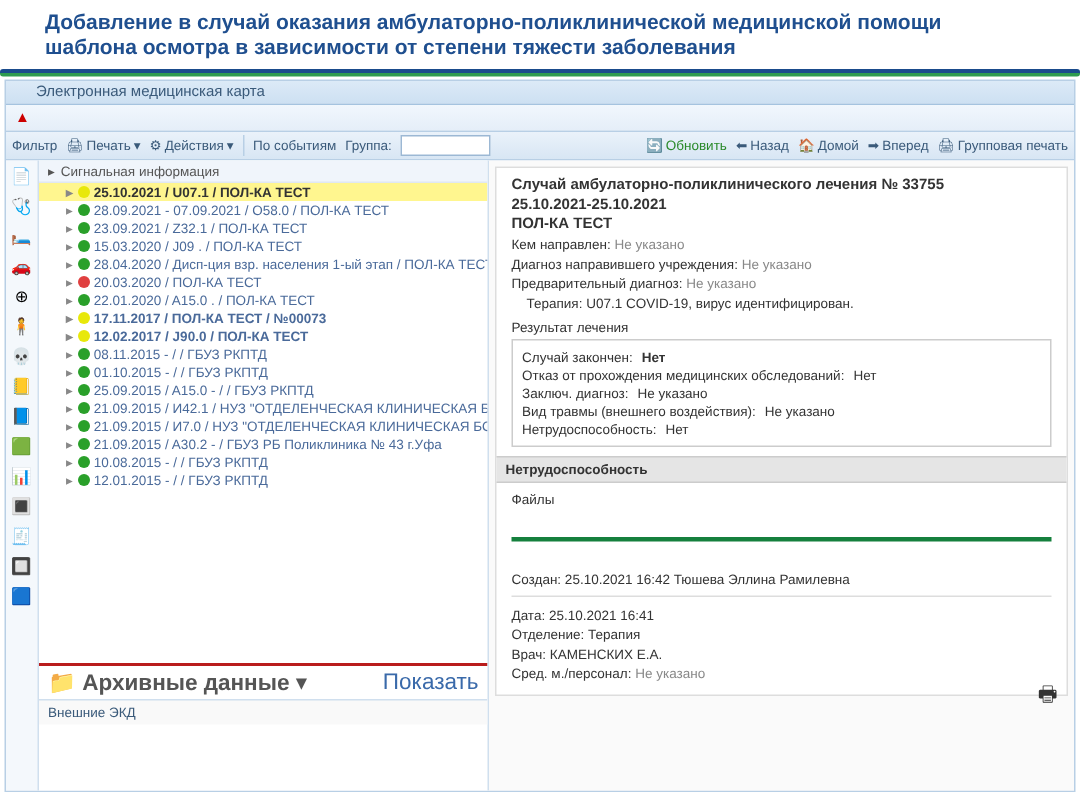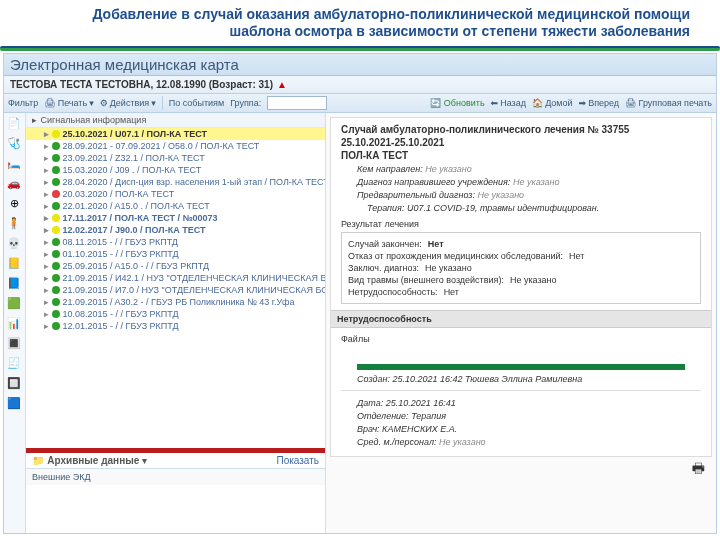--- a/index.html
+++ b/index.html
@@ -1,63 +1,62 @@
 <!DOCTYPE html>
 <html><head>
 <meta charset="utf-8">
 <style>
   * { box-sizing: border-box; margin: 0; padding: 0; }
   body { font-family: Arial, sans-serif; font-size: 9px; background: #fff; width: 720px; height: 540px; overflow: hidden; }
-  .slide-title { color: #1f4f8f; font-size: 14px; font-weight: bold; text-align: right; padding: 6px 30px 2px; line-height: 1.2; }
+  .slide-title { color: #1f4f8f; font-size: 14px; font-weight: bold; text-align: left; padding: 6px 30px 2px; line-height: 1.2; }
   .hr-bar { height: 5px; background: linear-gradient(to bottom, #1a4b8c 0%, #1a4b8c 50%, #2e9b4f 50%, #2e9b4f 100%); margin: 4px 0 0; border-radius: 2px; }
   .app { border: 1px solid #b8cfe5; margin: 2px 3px 0; }
-  .app-header { background: linear-gradient(#dceaf7,#cde0f2); border-bottom:1px solid #a5c3df; padding:2px 6px; font-size:15px; color:#3a5a7a; }
+  .app-header { background: linear-gradient(#dceaf7,#cde0f2); border-bottom:1px solid #a5c3df; padding:2px 20px; font-size:10px; color:#3a5a7a; }
   .patient-bar { background: linear-gradient(#f1f7fd,#e5eef8); border-bottom:1px solid #b8cfe5; padding:3px 6px; font-size:10px; color:#333; font-weight:bold; display:flex; align-items:center; gap:4px; }
   .warn-icon { color:#c00; font-weight:bold; }
   .toolbar { background: linear-gradient(#eaf2fa,#d8e6f4); border-bottom:1px solid #b8cfe5; padding:2px 4px; display:flex; align-items:center; gap:6px; font-size:9px; color:#3a5a7a; }
   .toolbar .sep { width:1px; height:14px; background:#b8cfe5; }
   .toolbar span.btn { display:inline-flex; align-items:center; gap:2px; cursor:pointer; }
   .toolbar .spacer { flex:1; }
   .dropdown-box { background:#fff; border:1px solid #9cb8d4; height:14px; width:60px; display:inline-block; }
   .main { display:flex; height: 420px; }
   .side-icons { width:22px; background:#f4f8fc; border-right:1px solid #d0dfee; display:flex; flex-direction:column; align-items:center; padding-top:2px; gap:2px; }
   .side-icons .ic { width:18px; height:18px; display:flex; align-items:center; justify-content:center; font-size:11px; cursor:pointer; border:1px solid transparent; border-radius:2px; }
   .tree { width:300px; border-right:1px solid #d0dfee; overflow:auto; background:#fff; }
   .tree-heading { background:#f0f5fb; border-bottom:1px solid #e0e8f2; padding:2px 6px; font-size:9px; color:#555; display:flex; align-items:center; gap:4px; }
   .tree ul { list-style:none; padding-left:0; }
   .tree li { display:flex; align-items:center; gap:3px; padding:1px 4px 1px 18px; font-size:9px; color:#4a6a9a; white-space:nowrap; overflow:hidden; text-overflow:ellipsis; cursor:pointer; }
   .tree li .dot { width:8px; height:8px; border-radius:50%; flex:0 0 8px; }
   .tree li.hl { background:#fff68f; color:#333; font-weight:bold; }
   .tree li.bold { font-weight:bold; }
-  .tree-footer { border-top:5px solid #b91c1c; padding:2px 6px; font-size:10px; color:#555; display:flex; justify-content:space-between; }
+  .tree-footer { border-top:2px solid #b91c1c; padding:2px 6px; font-size:15px; color:#555; display:flex; justify-content:space-between; }
   .tree-footer2 { border-top:1px solid #d0dfee; padding:3px 6px; font-size:9px; color:#3a5a7a; background:#f9f9f9; }
   .detail { flex:1; background:#fafafa; overflow:auto; }
   .detail-inner { background:#fff; margin:4px; border:1px solid #ddd; padding:6px 10px; font-size:9px; color:#333; position:relative; }
   .detail-title { font-weight:bold; font-size:10px; margin-bottom:2px; }
-  .field { margin:3px 16px;font-style:italic; }
+  .field { margin:3px 0; }
   .field .lbl { color:#333; }
   .field .val { color:#888; }
   .indent { padding-left:10px; }
   .section-hd { font-weight:normal; margin:6px 0 3px; }
   .box { border:1px solid #ccc; padding:4px 6px; margin:2px 0 6px; }
   .row { display:flex; gap:6px; align-items:baseline; margin:2px 0; }
   .gray-hd { background:#e5e5e5; padding:3px 6px; font-weight:bold; margin:4px -10px; border-top:1px solid #ccc; border-bottom:1px solid #ccc; }
   .print-ic { position:absolute; right:6px; top:340px; font-size:14px; }
   .tree-scroll { height: 320px; overflow:auto; }
 </style>
 </head>
 <body>
 
 <div class="slide-title">Добавление в случай оказания амбулаторно-поликлинической медицинской помощи шаблона осмотра в зависимости от степени тяжести заболевания</div>
 <div class="hr-bar"></div>
 
 <div class="app">
   <div class="app-header">Электронная медицинская карта</div>
   <div class="patient-bar">
-    <span>ТЕСТОВА ТЕСТА ТЕСТОВНА, 12.08.1990 (Возраст: 31)</span>
     <span class="warn-icon">▲</span>
   </div>
   <div class="toolbar">
     <span class="btn">Фильтр</span>
     <span class="btn">🖨 <span>Печать</span>▾</span>
     <span class="btn">⚙ <span>Действия</span>▾</span>
     <span class="sep"></span>
     <span class="btn">По событиям</span>
     <span>Группа:</span>
     <span class="dropdown-box"></span>
@@ -191,21 +190,21 @@
 
     <div class="detail">
       <div class="detail-inner">
         <div class="detail-title">Случай амбулаторно-поликлинического лечения № 33755</div>
         <div class="detail-title">25.10.2021-25.10.2021</div>
         <div class="detail-title">ПОЛ-КА ТЕСТ</div>
 
         <div class="field"><span class="lbl">Кем направлен:</span> <span class="val">Не указано</span></div>
         <div class="field"><span class="lbl">Диагноз направившего учреждения:</span> <span class="val">Не указано</span></div>
         <div class="field"><span class="lbl">Предварительный диагноз:</span> <span class="val">Не указано</span></div>
-        <div class="field indent"><span class="lbl">Терапия:</span> <span>U07.1 COVID-19, травмы идентифицирован.</span></div>
+        <div class="field indent"><span class="lbl">Терапия:</span> <span>U07.1 COVID-19, вирус идентифицирован.</span></div>
 
         <div class="section-hd">Результат лечения</div>
         <div class="box">
           <div class="row">
               <span>Случай закончен:</span> 
               <b>Нет</b>
             </div>
           <div class="row">
               <span>Отказ от прохождения медицинских обследований:</span> 
               <span>Нет</span>
@@ -221,21 +220,21 @@
           <div class="row">
               <span>Нетрудоспособность:</span> 
               <span>Нет</span>
             </div>
         </div>
 
         <div class="gray-hd">Нетрудоспособность</div>
         <div class="section-hd">Файлы</div>
         <div style="height:14px"></div>
 
-        <div class="field" style="border-top:6px solid #15803d; padding-top:4px"><span class="lbl">Создан:</span> <span>25.10.2021 16:42 Тюшева Эллина Рамилевна</span></div>
+        <div class="field" style="border-top:3px solid #15803d; padding-top:20px"><span class="lbl">Создан:</span> <span>25.10.2021 16:42 Тюшева Эллина Рамилевна</span></div>
         <span class="print-ic">🖶</span>
 
         <div style="border-top:1px solid #ddd; margin-top:6px; padding-top:4px">
           <div class="field"><span class="lbl">Дата:</span> <span>25.10.2021 16:41</span></div>
           <div class="field"><span class="lbl">Отделение:</span> <span>Терапия</span></div>
           <div class="field"><span class="lbl">Врач:</span> <span>КАМЕНСКИХ Е.А.</span></div>
           <div class="field"><span class="lbl">Сред. м./персонал:</span> <span class="val">Не указано</span></div>
         </div>
       </div>
     </div>

